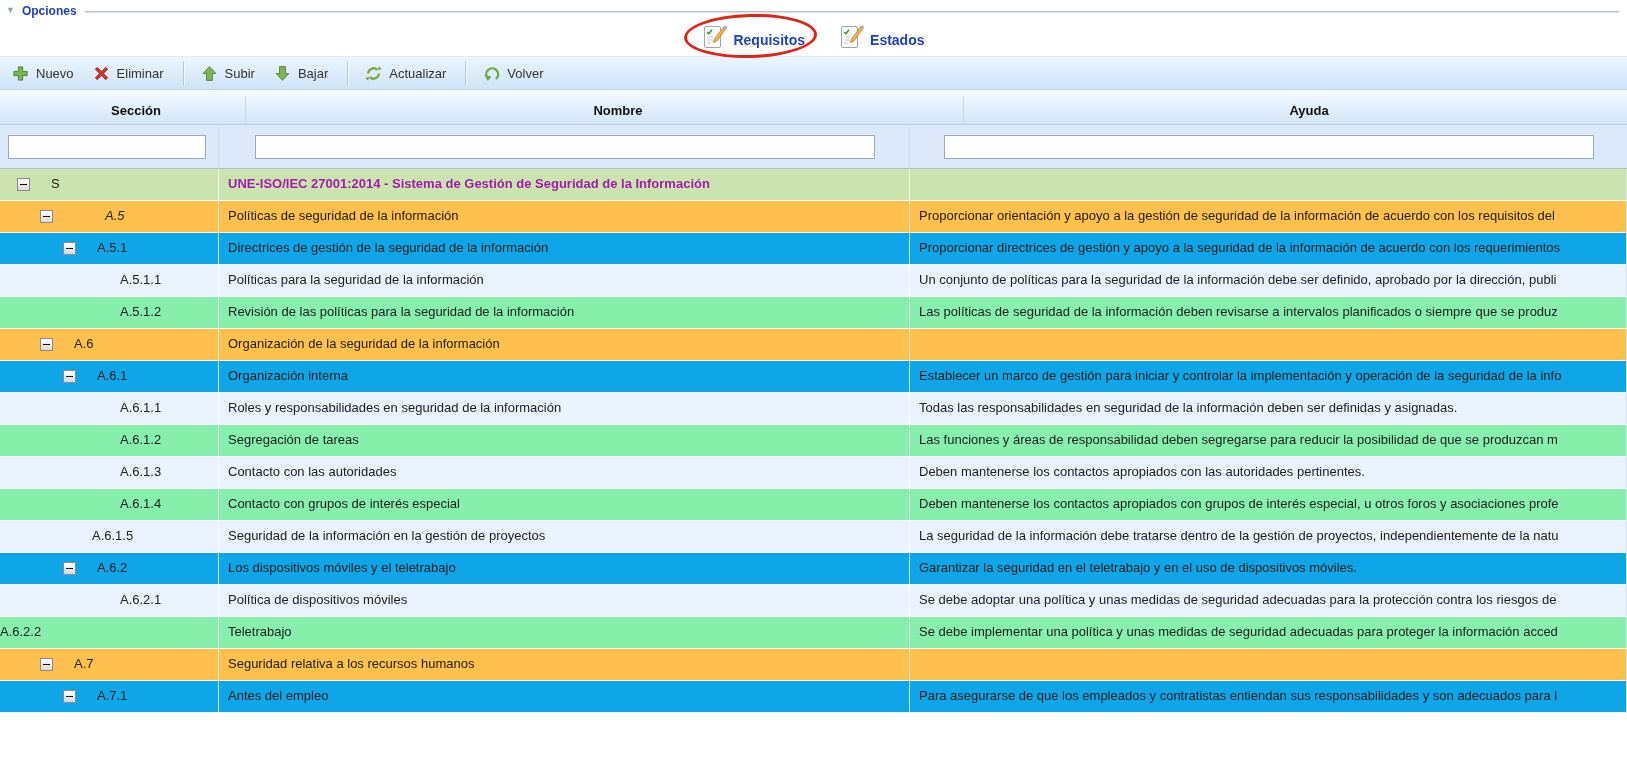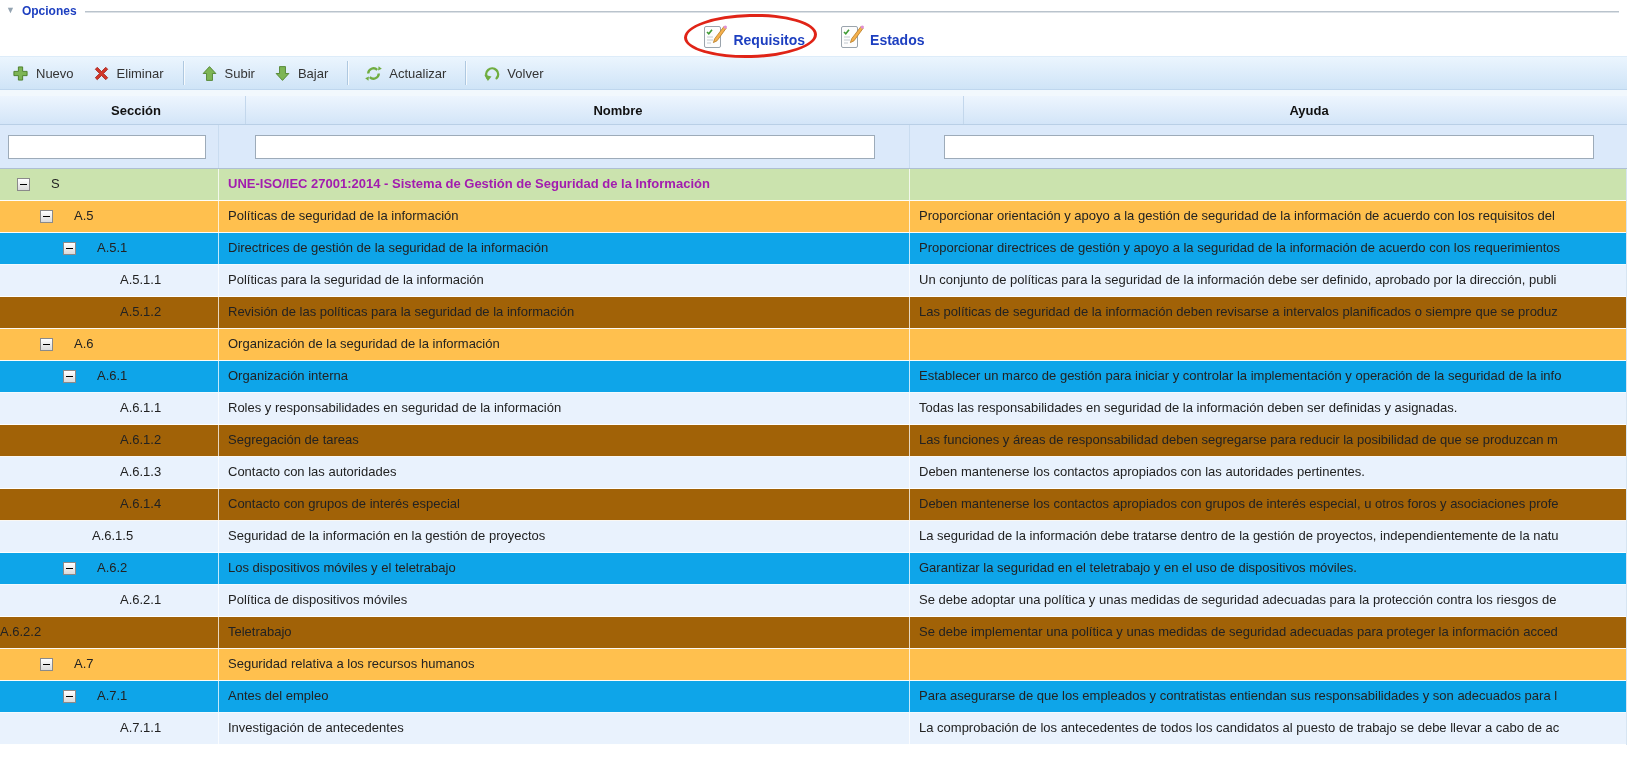--- a/index.html
+++ b/index.html
@@ -51,21 +51,21 @@
   .cell{line-height:30px;white-space:nowrap;overflow:hidden;color:#222;box-sizing:border-box;
     border-right:1px solid rgba(255,255,255,0.75);}
   .cell-seccion{width:219px;position:relative;}
   .cell-nombre{width:691px;padding-left:9px;}
   .cell-ayuda{flex:1;padding-left:9px;border-right:none;}
   .row-green{background:#cbe3ae;}
   .row-green .cell-nombre{font-weight:bold;color:#a21caf;}
   .row-orange{background:#ffc04e;}
   .row-yellow{background:#0ea5e9;}
   .row-blue{background:#e9f2fd;}
-  .row-white{background:#a16207;}
+  .row-white{background:#86efac;}
   .minus{position:absolute;top:9px;width:13px;height:13px;border:1px solid #8a8a8a;
     background:linear-gradient(#ffffff,#dadada);box-sizing:border-box;cursor:pointer;}
   .minus::after{content:"";position:absolute;left:2px;right:2px;top:5px;height:1px;background:#000;}
   .sec-label{display:inline-block;}
 </style>
 </head>
 <body>
 
 <div class="screen">
 
@@ -185,21 +185,21 @@
     </div>
   </div>
 
   <div class="grid-body" id="grid-body">
       <div class="grid-row row-green">
         <div class="cell cell-seccion"><span class="minus" style="left: 17px;"></span><span class="sec-label" style="padding-left: 51px;">S</span></div>
         <div class="cell cell-nombre">UNE-ISO/IEC 27001:2014 - Sistema de Gestión de Seguridad de la Información</div>
         <div class="cell cell-ayuda"></div>
       </div>
       <div class="grid-row row-orange">
-        <div class="cell cell-seccion"><span class="minus" style="left: 40px;"></span><span class="sec-label" style="padding-left: 74px;">A.5</span></div>
+        <div class="cell cell-seccion"><span class="minus" style="left: 40px;"></span><span class="sec-label" style="padding-left: 105px; font-style: italic;">A.5</span></div>
         <div class="cell cell-nombre">Políticas de seguridad de la información</div>
         <div class="cell cell-ayuda">Proporcionar orientación y apoyo a la gestión de seguridad de la información de acuerdo con los requisitos del</div>
       </div>
       <div class="grid-row row-yellow">
         <div class="cell cell-seccion"><span class="minus" style="left: 63px;"></span><span class="sec-label" style="padding-left: 97px;">A.5.1</span></div>
         <div class="cell cell-nombre">Directrices de gestión de la seguridad de la información</div>
         <div class="cell cell-ayuda">Proporcionar directrices de gestión y apoyo a la seguridad de la información de acuerdo con los requerimientos</div>
       </div>
       <div class="grid-row row-blue">
         <div class="cell cell-seccion"><span class="sec-label" style="padding-left: 120px;">A.5.1.1</span></div>
@@ -264,20 +264,15 @@
       <div class="grid-row row-orange">
         <div class="cell cell-seccion"><span class="minus" style="left: 40px;"></span><span class="sec-label" style="padding-left: 74px;">A.7</span></div>
         <div class="cell cell-nombre">Seguridad relativa a los recursos humanos</div>
         <div class="cell cell-ayuda"></div>
       </div>
       <div class="grid-row row-yellow">
         <div class="cell cell-seccion"><span class="minus" style="left: 63px;"></span><span class="sec-label" style="padding-left: 97px;">A.7.1</span></div>
         <div class="cell cell-nombre">Antes del empleo</div>
         <div class="cell cell-ayuda">Para asegurarse de que los empleados y contratistas entiendan sus responsabilidades y son adecuados para l</div>
       </div>
-      <div class="grid-row row-blue">
-        <div class="cell cell-seccion"><span class="sec-label" style="padding-left: 120px;">A.7.1.1</span></div>
-        <div class="cell cell-nombre">Investigación de antecedentes</div>
-        <div class="cell cell-ayuda">La comprobación de los antecedentes de todos los candidatos al puesto de trabajo se debe llevar a cabo de ac</div>
-      </div>
     </div>
 
 </div>
 
 </body></html>

